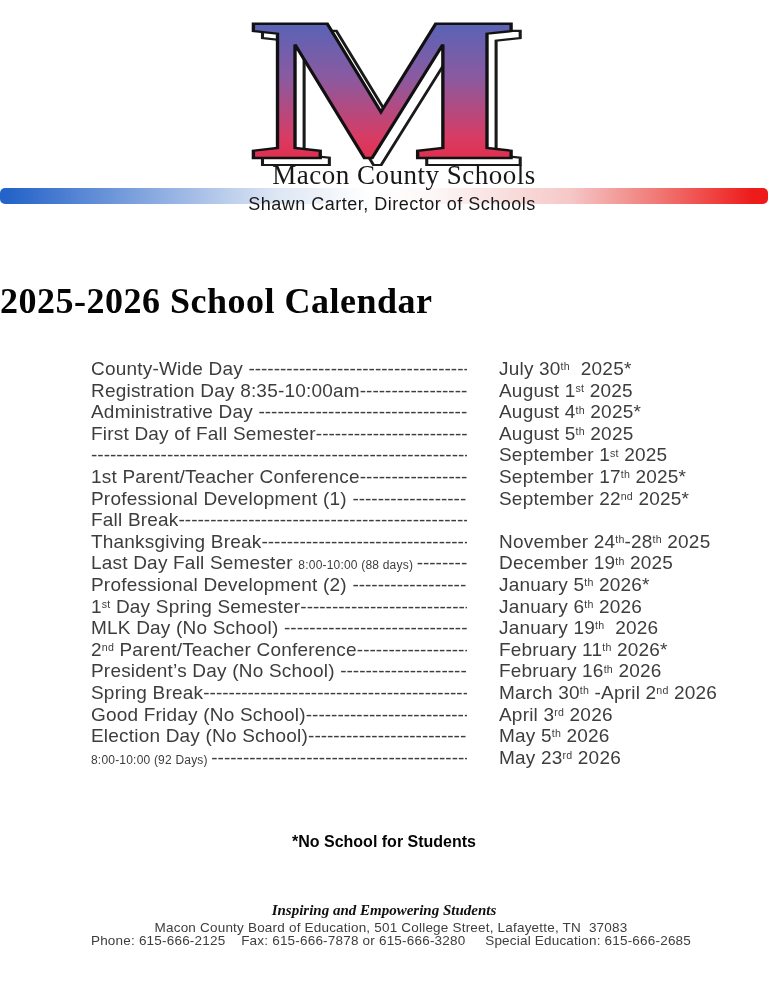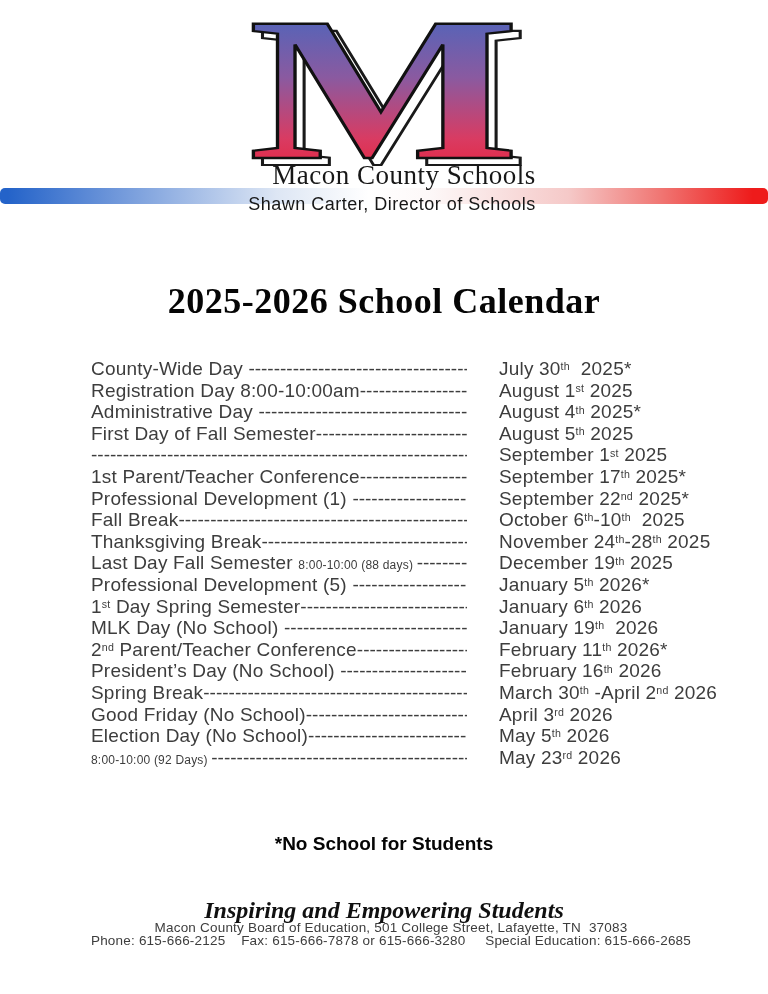--- a/index.html
+++ b/index.html
@@ -67,21 +67,21 @@
     color: #171717;
     z-index: 3;
   }
 
   
   .page-title {
     position: absolute;
     top: 280px;
     left: 0;
     width: 100%;
-    text-align: center;
+    text-align: left;
     font-family: "Liberation Serif", serif;
     font-weight: 700;
     font-size: 36px;
     letter-spacing: 0.5px;
     color: #050505;
   }
 
   
   .calendar-list {
     position: absolute;
@@ -121,38 +121,38 @@
   }
 
   
   .footnote {
     position: absolute;
     top: 833px;
     left: 0;
     width: 100%;
     text-align: center;
     font-weight: 700;
-    font-size: 19px;
+    font-size: 16px;
     color: #050505;
   }
 
   
   .footer {
     position: absolute;
     top: 899px;
     left: 0;
     width: 100%;
     text-align: center;
     color: var(--text-dark);
   }
   .footer-motto {
     font-family: "Liberation Serif", serif;
     font-style: italic;
     font-weight: 700;
-    font-size: 24px;
+    font-size: 15px;
     color: #101010;
     line-height: 22px;
   }
   .footer-address,
   .footer-phone {
     font-size: 13.5px;
     line-height: 13px;
     white-space: pre;
     letter-spacing: 0.2px;
     padding-left: 14px;
@@ -191,21 +191,21 @@
   <div class="calendar-list">
       <div class="row">
         <div class="row-left">
           <span class="row-label">County-Wide Day </span>
           <span class="row-leader">----------------------------------------------------------------------------------------------------------------------------------</span>
         </div>
         <span class="row-date">July 30<sup>th</sup>  2025*</span>
       </div>
       <div class="row">
         <div class="row-left">
-          <span class="row-label">Registration Day 8:00-10:00am</span>
+          <span class="row-label">Registration Day 8:35-10:00am</span>
           <span class="row-leader">----------------------------------------------------------------------------------------------------------------------------------</span>
         </div>
         <span class="row-date">August 1<sup>st</sup> 2025</span>
       </div>
       <div class="row">
         <div class="row-left">
           <span class="row-label">Administrative Day </span>
           <span class="row-leader">----------------------------------------------------------------------------------------------------------------------------------</span>
         </div>
         <span class="row-date">August 4<sup>th</sup> 2025*</span>
@@ -235,40 +235,39 @@
           <span class="row-label">Professional Development (1) </span>
           <span class="row-leader">----------------------------------------------------------------------------------------------------------------------------------</span>
         </div>
         <span class="row-date">September 22<sup>nd</sup> 2025*</span>
       </div>
       <div class="row">
         <div class="row-left">
           <span class="row-label">Fall Break</span>
           <span class="row-leader">----------------------------------------------------------------------------------------------------------------------------------</span>
         </div>
-        <span class="row-date">October 6<sup>th</sup>-10<sup>th</sup>  2025</span>
       </div>
       <div class="row">
         <div class="row-left">
           <span class="row-label">Thanksgiving Break</span>
           <span class="row-leader">----------------------------------------------------------------------------------------------------------------------------------</span>
         </div>
         <span class="row-date">November 24<sup>th</sup>-28<sup>th</sup> 2025</span>
       </div>
       <div class="row">
         <div class="row-left">
           <span class="row-label">Last Day Fall Semester </span>
           <span class="row-small">8:00-10:00 (88 days) </span>
           <span class="row-leader">----------------------------------------------------------------------------------------------------------------------------------</span>
         </div>
         <span class="row-date">December 19<sup>th</sup> 2025</span>
       </div>
       <div class="row">
         <div class="row-left">
-          <span class="row-label">Professional Development (5) </span>
+          <span class="row-label">Professional Development (2) </span>
           <span class="row-leader">----------------------------------------------------------------------------------------------------------------------------------</span>
         </div>
         <span class="row-date">January 5<sup>th</sup> 2026*</span>
       </div>
       <div class="row">
         <div class="row-left">
           <span class="row-label">1<sup>st</sup> Day Spring Semester</span>
           <span class="row-leader">----------------------------------------------------------------------------------------------------------------------------------</span>
         </div>
         <span class="row-date">January 6<sup>th</sup> 2026</span>

